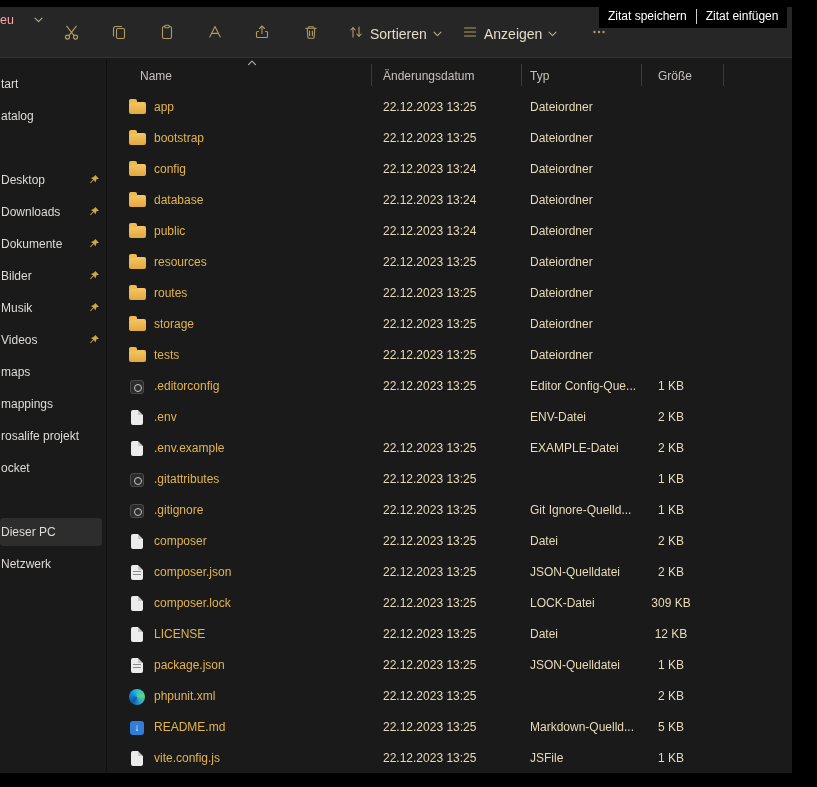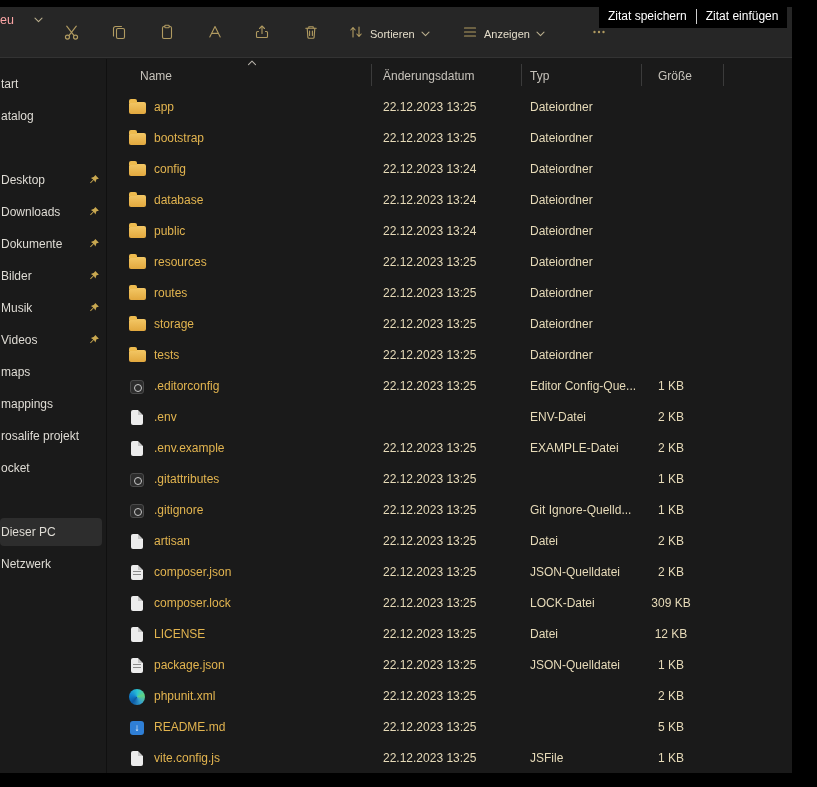--- a/index.html
+++ b/index.html
@@ -7,21 +7,21 @@
     font-family:"Liberation Sans",sans-serif;-webkit-font-smoothing:antialiased}
 
   
   .window{position:absolute;left:0;top:7px;width:792px;height:766px;background:#1a1a1a}
   .toolbar{position:absolute;left:0;top:7px;width:792px;height:51px;background:#262626;border-bottom:1px solid #333}
   .vdivider{position:absolute;left:106px;top:59px;width:1px;height:714px;background:#101010}
 
   
   .tbtn{position:absolute;top:19px;width:34px;height:30px;display:flex;align-items:center;justify-content:center;color:#b19b61;cursor:pointer}
   .tgroup{position:absolute;top:19px;height:30px;display:flex;align-items:center;gap:6px;color:#b19b61;cursor:pointer}
-  .tlabel{font-size:11px;color:#e3dcc9}
+  .tlabel{font-size:14px;color:#e3dcc9}
   .chev{color:#b9ae8d;display:flex;align-items:center}
   .neu{position:absolute;left:0;top:5px;height:30px;display:flex;align-items:center;gap:20px;color:#fca5a5;font-size:12.5px;cursor:pointer}
 
   
   .overlay{position:absolute;left:599px;top:4px;height:24px;display:flex;align-items:center;background:#000;z-index:50}
   .overlay button{background:#000;border:none;color:#fff;font-size:12px;height:24px;padding:0 9px;
     font-family:"Liberation Sans",sans-serif;cursor:pointer;white-space:nowrap}
   .ovsep{width:1px;height:15px;background:#cfcfcf}
 
   
@@ -321,21 +321,21 @@
       </span>
       <span class="cell c-name">.gitignore</span>
       <span class="cell c-date">22.12.2023 13:25</span>
       <span class="cell c-type">Git Ignore-Quelld...</span>
       <span class="cell c-size">1 KB</span>
     </div>
     <div class="row" style="top: 434px;">
       <span class="cell c-icon">
         <span class="ic-file"></span>
       </span>
-      <span class="cell c-name">artisan</span>
+      <span class="cell c-name">composer</span>
       <span class="cell c-date">22.12.2023 13:25</span>
       <span class="cell c-type">Datei</span>
       <span class="cell c-size">2 KB</span>
     </div>
     <div class="row" style="top: 465px;">
       <span class="cell c-icon">
         <span class="ic-json"></span>
       </span>
       <span class="cell c-name">composer.json</span>
       <span class="cell c-date">22.12.2023 13:25</span>
@@ -376,20 +376,21 @@
       <span class="cell c-name">phpunit.xml</span>
       <span class="cell c-date">22.12.2023 13:25</span>
       <span class="cell c-size">2 KB</span>
     </div>
     <div class="row" style="top: 620px;">
       <span class="cell c-icon">
         <span class="ic-md"></span>
       </span>
       <span class="cell c-name">README.md</span>
       <span class="cell c-date">22.12.2023 13:25</span>
+      <span class="cell c-type">Markdown-Quelld...</span>
       <span class="cell c-size">5 KB</span>
     </div>
     <div class="row" style="top: 651px;">
       <span class="cell c-icon">
         <span class="ic-file"></span>
       </span>
       <span class="cell c-name">vite.config.js</span>
       <span class="cell c-date">22.12.2023 13:25</span>
       <span class="cell c-type">JSFile</span>
       <span class="cell c-size">1 KB</span>

